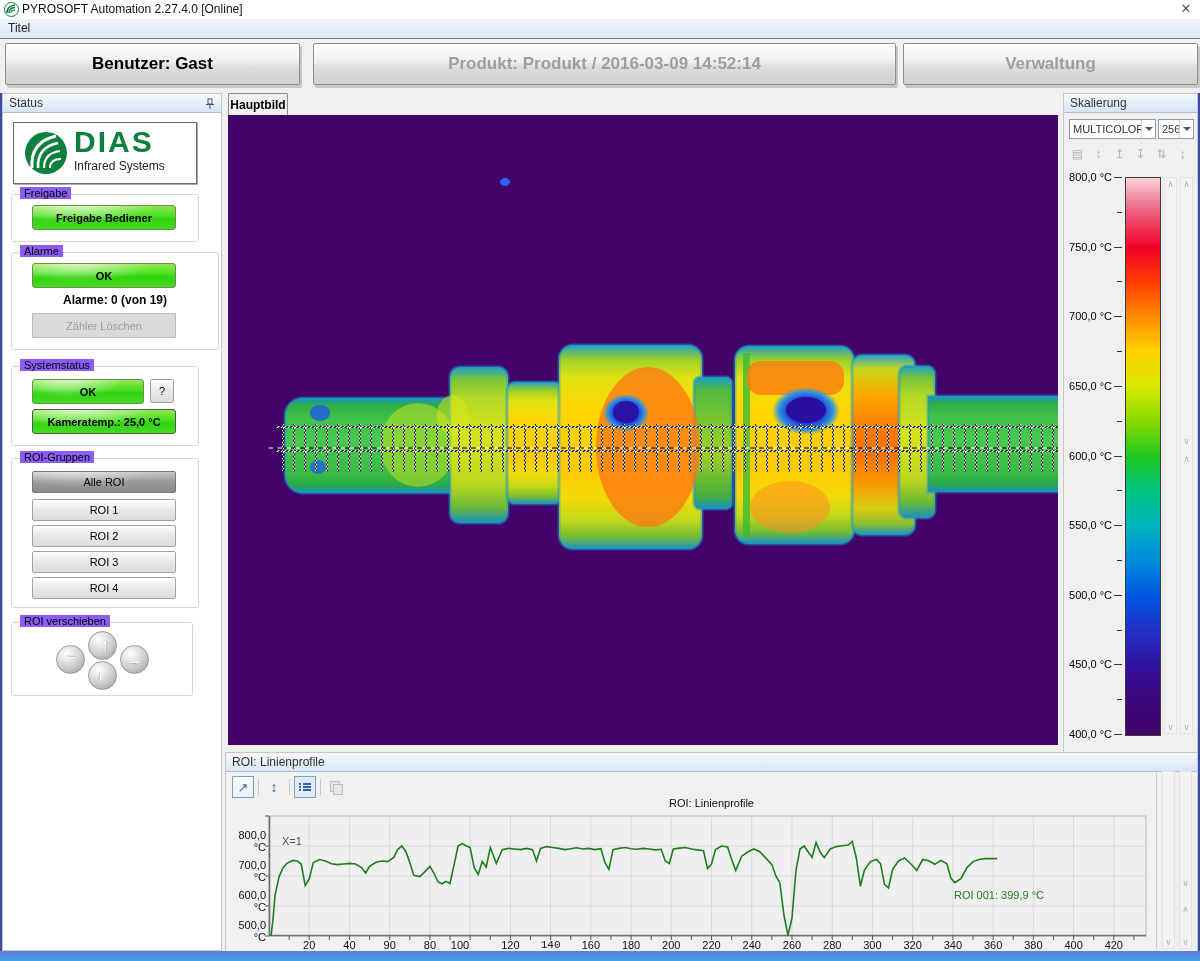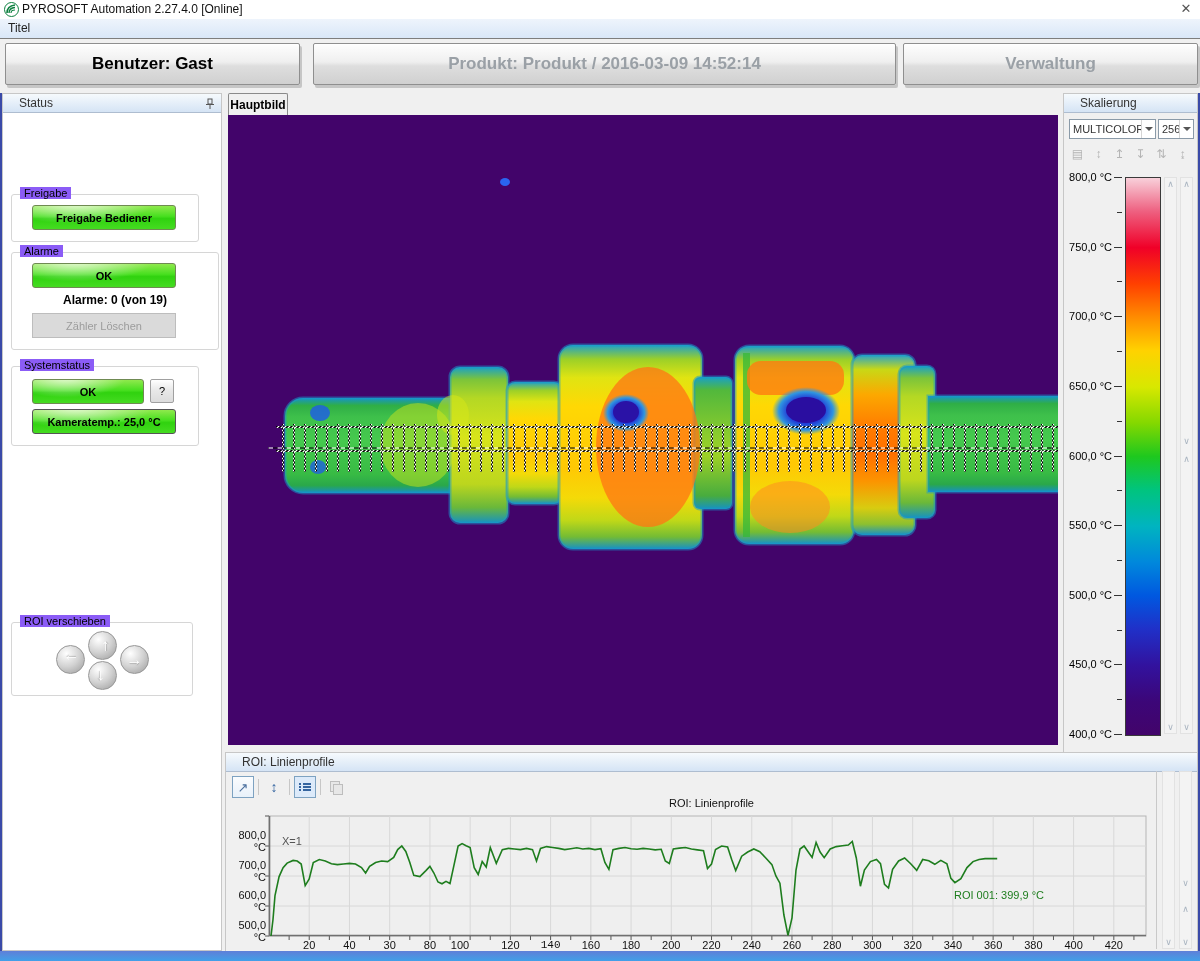--- a/index.html
+++ b/index.html
@@ -12,21 +12,21 @@
   #close-btn{left:1176px;top:1px;width:20px;height:16px;text-align:center;color:#555;font-size:13px;cursor:pointer;}
   #menubar{left:0;top:19px;width:1200px;height:19px;background:linear-gradient(180deg,#eef4fc,#d9e7f8);border-bottom:1px solid #7e7e7e;}
   #menu-label{left:8px;top:2px;color:#222;}
   
   .big-btn{height:40px;background:linear-gradient(180deg,#fefefe,#efefef 45%,#dedede 55%,#d0d0d0);
     border:1px solid #8f8f8f;border-radius:2px;box-shadow:2px 3px 0 rgba(120,120,120,.35), inset 0 1px 0 #fff;
     font-size:17px;font-weight:bold;display:flex;align-items:center;justify-content:center;}
   .big-btn.dim{color:#9aa0a6;}
   
   .phead{height:19px;background:linear-gradient(180deg,#f6fafd,#d5e4f5);border-bottom:1px solid #aebdd0;
-    font-size:12px;color:#333;padding:2px 16px;box-sizing:border-box;}
+    font-size:12px;color:#333;padding:2px 6px;box-sizing:border-box;}
   #status-panel{left:2px;top:93px;width:220px;height:858px;background:#fff;border:1px solid #c7c7c7;box-sizing:border-box;}
   .group{border:1px solid #d6d6d6;border-radius:3px;}
   .group-label{position:absolute;top:-8px;left:8px;background:#8b5cf6;padding:0 4px;font-size:11px;color:#000;}
   .btn-green{background:radial-gradient(ellipse at 30% -10%,rgba(255,255,255,.75),rgba(255,255,255,0) 55%),
     linear-gradient(180deg,#8fe94d,#47df1f 45%,#30d20f 55%,#45dc21);
     border:1px solid #6f8a52;border-radius:3px;font-weight:bold;font-size:11px;color:#000;
     display:flex;align-items:center;justify-content:center;}
   .btn-gray{background:linear-gradient(180deg,#ffffff,#e9e9e9 45%,#dcdcdc);border:1px solid #a0a0a0;border-radius:2px;
     font-size:11px;display:flex;align-items:center;justify-content:center;}
   .btn-dark{background:radial-gradient(ellipse at 30% -10%,rgba(255,255,255,.55),rgba(255,255,255,0) 55%),
@@ -96,40 +96,61 @@
 <div class="abs" id="status-panel">
   <div class="phead">
     <span>Status</span>
     <svg class="abs" style="right:6px;top:4px" width="10" height="12" viewBox="0 0 10 12">
       <rect x="3" y="1" width="4" height="5" fill="none" stroke="#555"></rect>
       <line x1="1" y1="6.5" x2="9" y2="6.5" stroke="#555"></line>
       <line x1="5" y1="7" x2="5" y2="11" stroke="#555"></line>
     </svg>
   </div>
 
+  <div class="abs" style="left:10px;top:28px;width:182px;height:60px;background:#fff;border:1px solid #6a6a6a;box-shadow:1px 1px 0 #aaa;">
+    <svg class="abs" style="left:8px;top:7px" width="48" height="46" viewBox="0 0 48 46">
+      <circle cx="24" cy="23" r="21" fill="#0d8040"></circle>
+      <path d="M10,38 Q8,12 34,6" fill="none" stroke="#fff" stroke-width="3"></path>
+      <path d="M16,38 Q15,17 36,13" fill="none" stroke="#fff" stroke-width="2.6"></path>
+      <path d="M22,38 Q22,23 38,21" fill="none" stroke="#fff" stroke-width="2.2"></path>
+      <path d="M28,38 Q28,29 39,29" fill="none" stroke="#fff" stroke-width="1.8"></path>
+    </svg>
+    <span class="abs" style="left:60px;top:2px;font-size:30px;font-weight:bold;letter-spacing:2px;color:#0d8040;">DIAS</span>
+    <span class="abs" style="left:60px;top:36px;font-size:12px;color:#222;">Infrared Systems</span>
+  </div>
 
   <div class="abs group" style="left:8px;top:100px;width:186px;height:46px;">
     <span class="group-label">Freigabe</span>
     <div class="abs btn-green" style="left:20px;top:10px;width:142px;height:23px;">Freigabe Bediener</div>
   </div>
 
   <div class="abs group" style="left:8px;top:158px;width:186px;height:96px;padding-left:20px;">
     <span class="group-label">Alarme</span>
     <div class="abs btn-green" style="left:20px;top:10px;width:142px;height:23px;">OK</div>
     <div class="abs" style="left:0;top:40px;width:100%;text-align:center;font-weight:bold;font-size:12px;">Alarme: 0 (von 19)</div>
     <div class="abs btn-dis" style="left:20px;top:60px;width:142px;height:23px;">Zähler Löschen</div>
   </div>
 
   <div class="abs group" style="left:8px;top:272px;width:186px;height:78px;">
     <span class="group-label">Systemstatus</span>
     <div class="abs btn-green" style="left:20px;top:12px;width:110px;height:23px;">OK</div>
     <div class="abs btn-gray" style="left:138px;top:12px;width:22px;height:22px;">?</div>
     <div class="abs btn-green" style="left:20px;top:42px;width:142px;height:23px;border-color:#555;">Kameratemp.: 25,0 °C</div>
   </div>
 
+  <div class="abs group" style="left:8px;top:364px;width:186px;height:148px;">
+    <span class="group-label">ROI-Gruppen</span>
+    <div class="abs" id="roi-buttons" style="left:20px;top:12px;width:142px;">
+        <div class="btn-gray btn-dark" style="position: relative; width: 142px; height: 20px; margin-bottom: 6px;">Alle ROI</div>
+        <div class="btn-gray" style="position: relative; width: 142px; height: 20px; margin-bottom: 4px;">ROI 1</div>
+        <div class="btn-gray" style="position: relative; width: 142px; height: 20px; margin-bottom: 4px;">ROI 2</div>
+        <div class="btn-gray" style="position: relative; width: 142px; height: 20px; margin-bottom: 4px;">ROI 3</div>
+        <div class="btn-gray" style="position: relative; width: 142px; height: 20px; margin-bottom: 4px;">ROI 4</div>
+      </div>
+  </div>
 
   <div class="abs group" style="left:8px;top:528px;width:180px;height:72px;">
     <span class="group-label">ROI verschieben</span>
     <div class="abs nav-btn" style="left:76px;top:8px;">
         <span style="transform:rotate(-90deg)">→</span>
       </div>
     <div class="abs nav-btn" style="left:44px;top:22px;">
         <span style="transform:rotate(180deg)">→</span>
       </div>
     <div class="abs nav-btn" style="left:108px;top:22px;">
@@ -416,21 +437,21 @@
       <line x1="-4" y1="60" x2="0" y2="60" stroke="#555" stroke-width="1"></line>
       <line x1="-4" y1="90" x2="0" y2="90" stroke="#555" stroke-width="1"></line>
       <line x1="-4" y1="120" x2="0" y2="120" stroke="#555" stroke-width="1"></line>
       <line x1="0.5" y1="0" x2="0.5" y2="120" stroke="#707070" stroke-width="1.6"></line>
       <line x1="0" y1="119.5" x2="877" y2="119.5" stroke="#707070" stroke-width="1.6"></line>
       <polyline points="2.0,120.0 4.0,103.5 6.0,79.5 10.1,60.6 14.1,51.6 18.1,47.1 24.1,44.4 28.2,45.0 32.2,48.0 36.2,69.6 40.2,63.0 44.3,46.5 50.3,43.5 56.3,45.0 62.4,47.7 68.4,48.6 74.4,48.0 80.5,47.4 86.5,48.0 92.5,51.6 96.6,57.0 100.6,50.4 106.6,46.5 112.6,45.0 118.7,45.6 124.7,41.4 128.7,33.6 132.8,30.0 136.8,35.4 140.8,46.5 144.8,59.4 150.9,60.6 156.9,54.6 160.9,50.4 164.9,57.0 169.0,66.0 173.0,67.8 177.0,65.4 181.0,67.5 185.1,48.6 189.1,30.0 193.1,27.6 197.1,29.7 201.1,31.5 205.2,51.6 209.2,58.5 213.2,45.6 217.2,51.0 221.3,31.5 227.3,47.4 233.3,33.6 239.4,32.4 245.4,33.0 251.4,33.6 257.5,32.4 263.5,33.6 267.5,45.0 271.5,32.4 277.6,30.6 283.6,31.5 289.7,32.4 295.7,33.6 301.7,32.7 307.8,31.8 313.8,33.0 319.8,32.4 325.9,33.6 331.9,32.7 335.9,46.5 339.9,53.4 344.0,33.6 350.0,32.4 356.0,31.5 362.1,32.7 368.1,33.3 374.1,32.4 380.2,33.0 386.2,33.9 392.2,33.3 396.3,45.0 400.3,47.4 404.3,33.0 410.3,32.1 416.4,31.5 422.4,33.0 428.4,33.9 434.5,34.8 438.5,52.5 442.5,48.0 446.5,33.6 452.6,30.0 458.6,30.9 462.6,43.2 466.7,54.6 472.7,40.2 478.7,36.0 484.8,33.0 490.8,35.7 496.8,42.0 502.9,48.6 506.9,60.0 510.9,67.2 514.9,99.0 519.0,119.4 523.0,102.0 527.0,54.0 531.0,33.0 535.1,30.0 539.1,35.7 543.1,41.4 547.1,26.4 551.1,36.0 555.2,41.7 561.2,33.0 567.2,30.6 573.3,29.7 579.3,29.1 583.3,25.5 587.3,42.0 591.4,70.2 595.4,54.0 601.4,45.6 607.5,43.5 611.5,47.7 615.5,68.4 619.5,72.0 623.6,53.4 629.6,45.0 635.6,42.0 641.7,47.7 647.7,54.3 653.7,43.5 659.8,44.7 665.8,48.3 671.8,44.4 677.9,47.7 681.9,62.4 685.9,66.6 691.9,62.7 698.0,51.6 704.0,45.6 710.0,43.5 716.1,42.6 722.1,42.6 728.2,42.6" fill="none" stroke="#1e7d1e" stroke-width="1.6"></polyline>
     </svg>
   <div class="abs" id="x-labels" style="left:0;top:186px;width:100%;height:14px;">
       <span class="x-lab" style="left: 68.2294px;">20</span>
       <span class="x-lab" style="left: 108.459px;">40</span>
-      <span class="x-lab" style="left: 148.688px;">30</span>
+      <span class="x-lab" style="left: 148.688px;">90</span>
       <span class="x-lab" style="left: 188.917px;">80</span>
       <span class="x-lab" style="left: 219px; text-align: center;">100</span>
       <span class="x-lab" style="left: 269.376px;">120</span>
       <span class="x-lab" style="left: 309.606px; font-family: Liberation Mono, monospace;">140</span>
       <span class="x-lab" style="left: 349.835px;">160</span>
       <span class="x-lab" style="left: 390.064px;">180</span>
       <span class="x-lab" style="left: 430.294px;">200</span>
       <span class="x-lab" style="left: 470.523px;">220</span>
       <span class="x-lab" style="left: 510.752px;">240</span>
       <span class="x-lab" style="left: 550.982px;">260</span>

